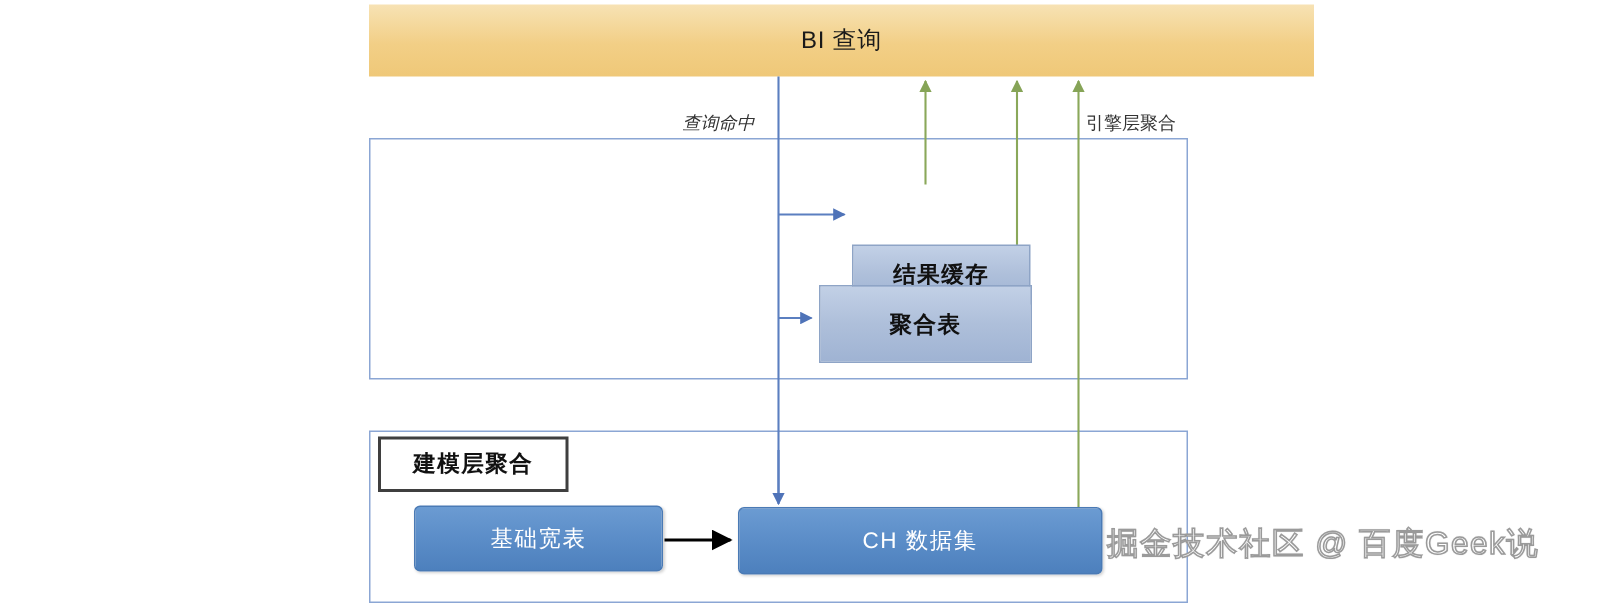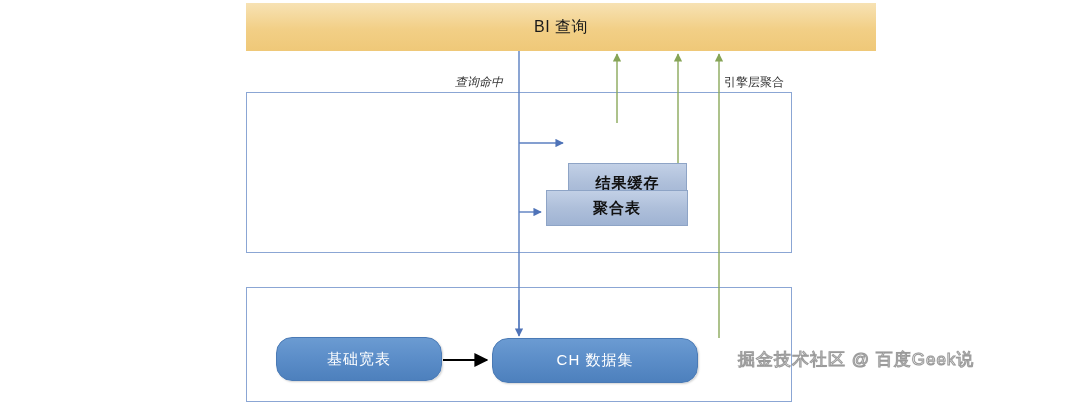--- a/index.html
+++ b/index.html
@@ -69,39 +69,39 @@
     box-sizing: border-box;
     display: flex;
     align-items: center;
     justify-content: center;
     font-size: 15px;
     font-weight: bold;
     color: #111111;
     letter-spacing: 1px;
   }
   #node-cache { left: 568px; top: 123px; width: 119px; height: 40px; margin-top: 40px; }
-  #node-agg   { left: 546px; top: 190px; width: 142px; height: 36px; }
+  #node-agg   { left: 546px; top: 190px; width: 142px; height: 52px; }
 
   
   .node-blue {
     position: absolute;
     background: linear-gradient(180deg, #6b9bd2 0%, #5b8dc8 50%, #4d80bd 100%);
     border: 1px solid #4a7ab5;
-    border-radius: 16px;
+    border-radius: 4px;
     box-sizing: border-box;
     display: flex;
     align-items: center;
     justify-content: center;
     font-size: 15px;
     color: #ffffff;
     letter-spacing: 1px;
     box-shadow: 1px 1px 2px rgba(0,0,0,0.18);
   }
   #node-wide { left: 276px; top: 337px; width: 166px; height: 44px; }
-  #node-ch   { left: 492px; top: 338px; width: 206px; height: 45px; }
+  #node-ch   { left: 492px; top: 338px; width: 243px; height: 45px; }
 
   
   .edge-label {
     position: absolute;
     font-size: 12px;
     color: #333333;
     white-space: nowrap;
   }
   #label-hit    { left: 455px; top: 74px; font-style: italic; }
   #label-return { left: 724px; top: 74px; }
@@ -113,21 +113,21 @@
     width: 1080px;
     height: 409px;
     pointer-events: none;
   }
 
   
   .watermark {
     position: absolute;
     left: 738px;
     top: 348px;
-    font-size: 17px;
+    font-size: 21px;
     color: #ffffff;
     -webkit-text-stroke: 1px #9a9a9a;
     text-shadow: 0 0 1px #8d8d8d;
     white-space: nowrap;
     letter-spacing: 1px;
   }
 </style>
 </head>
 <body>
 
@@ -176,20 +176,23 @@
 
     <g>
       <path d="M 719 338 L 719 54" stroke="#8aa85a" stroke-width="1.4" fill="none" marker-end="url(#arrow-green)"></path>
     </g>
 
     <g>
       <path d="M 443 360 L 487 360" stroke="#000000" stroke-width="2" fill="none" marker-end="url(#arrow-black)"></path>
     </g>
   </svg>
 
+  <div class="layer-title" id="model-title">
+    <span>建模层聚合</span>
+  </div>
 
   <div class="node-light" id="node-cache">
     <span>结果缓存</span>
   </div>
   <div class="node-light" id="node-agg">
     <span>聚合表</span>
   </div>
 
   <div class="node-blue" id="node-wide">
     <span>基础宽表</span>

